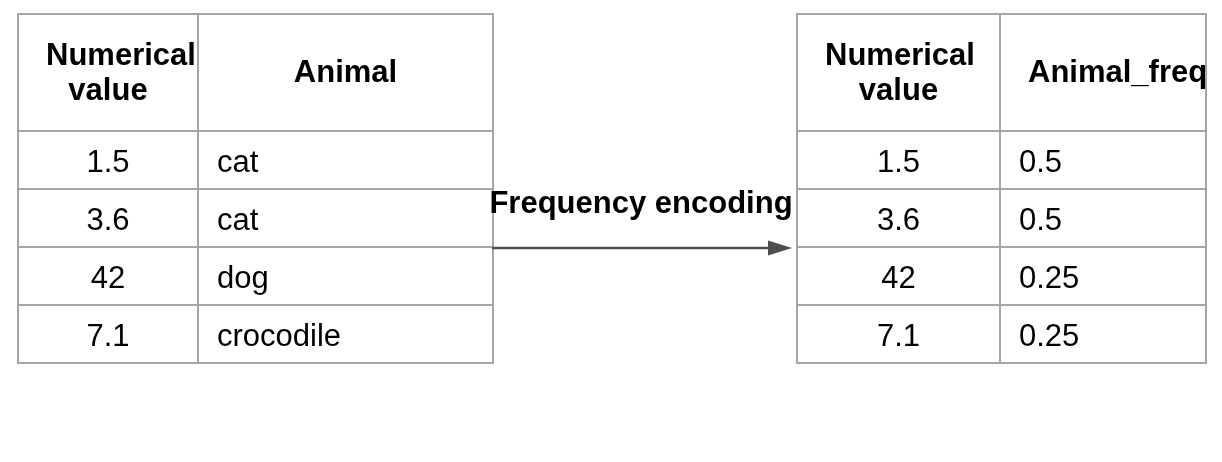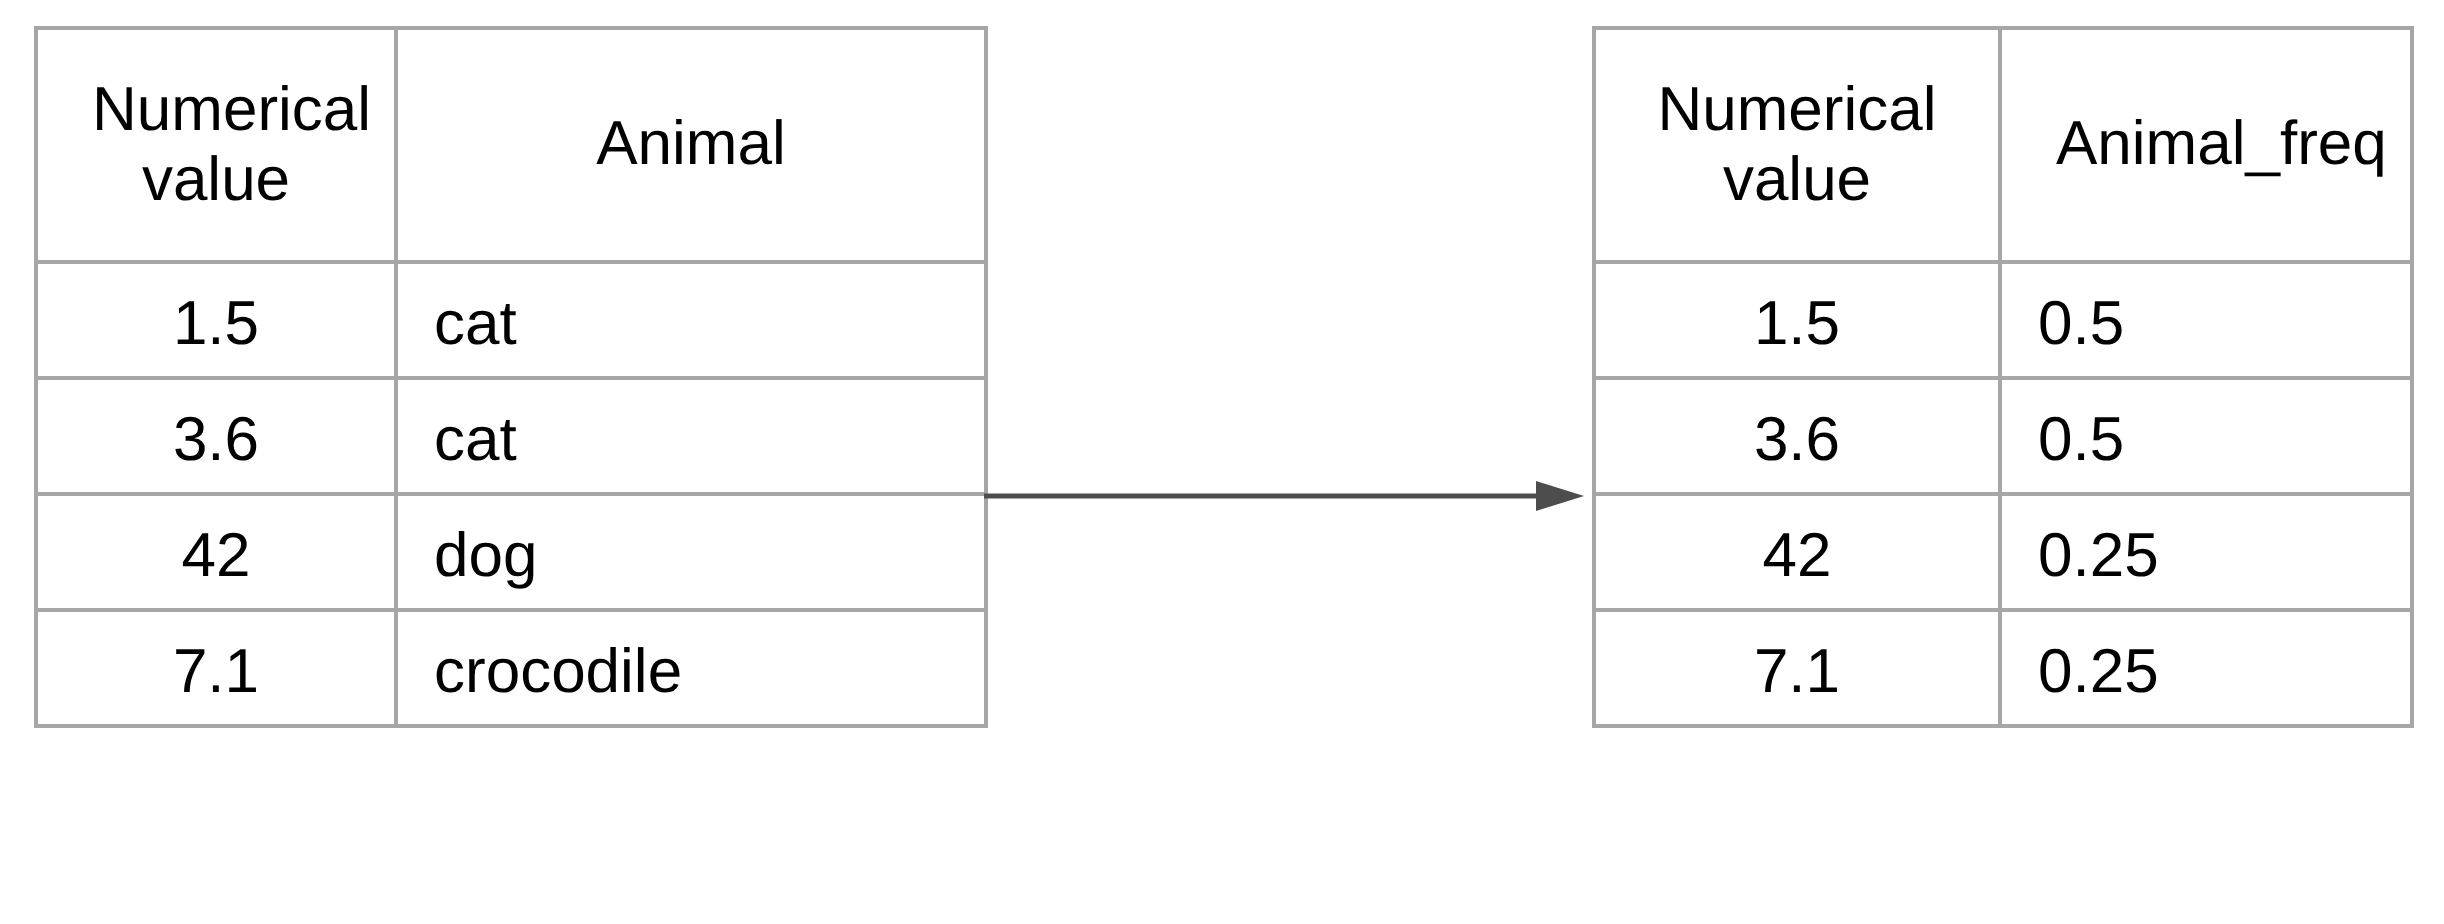--- a/index.html
+++ b/index.html
@@ -29,21 +29,21 @@
     font-size: 31px;
     line-height: 1.1;
     color: var(--text);
     overflow: hidden;
   }
   tr.header-row { height: 117px; }
   tr.body-row   { height: 58px;  }
   td.hcell {
     text-align: center;
     vertical-align: middle;
-    font-weight: normal;
+    font-weight: bold;
     padding: 2px 27px;
   }
   td.num-cell {
     text-align: center;
     vertical-align: top;
     padding-top: 13px;
   }
   td.cat-cell {
     text-align: left;
     vertical-align: top;
@@ -101,20 +101,21 @@
         <td class="num-cell">42</td>
         <td class="cat-cell">dog</td>
       </tr>
       <tr class="body-row">
         <td class="num-cell">7.1</td>
         <td class="cat-cell">crocodile</td>
       </tr>
     </tbody>
   </table>
 
+  <div class="arrow-label">Frequency encoding</div>
   <svg class="arrow-svg" viewBox="0 0 302 18" xmlns="http://www.w3.org/2000/svg">
     <line class="arrow-line" x1="0" y1="9" x2="278" y2="9"></line>
     <polygon class="arrow-head" points="276,1.5 300,9 276,16.5"></polygon>
   </svg>
 
   <table class="dtable" id="right-table">
     <colgroup>
         <col style="width:203px">
         <col style="width:206px">
       </colgroup>

